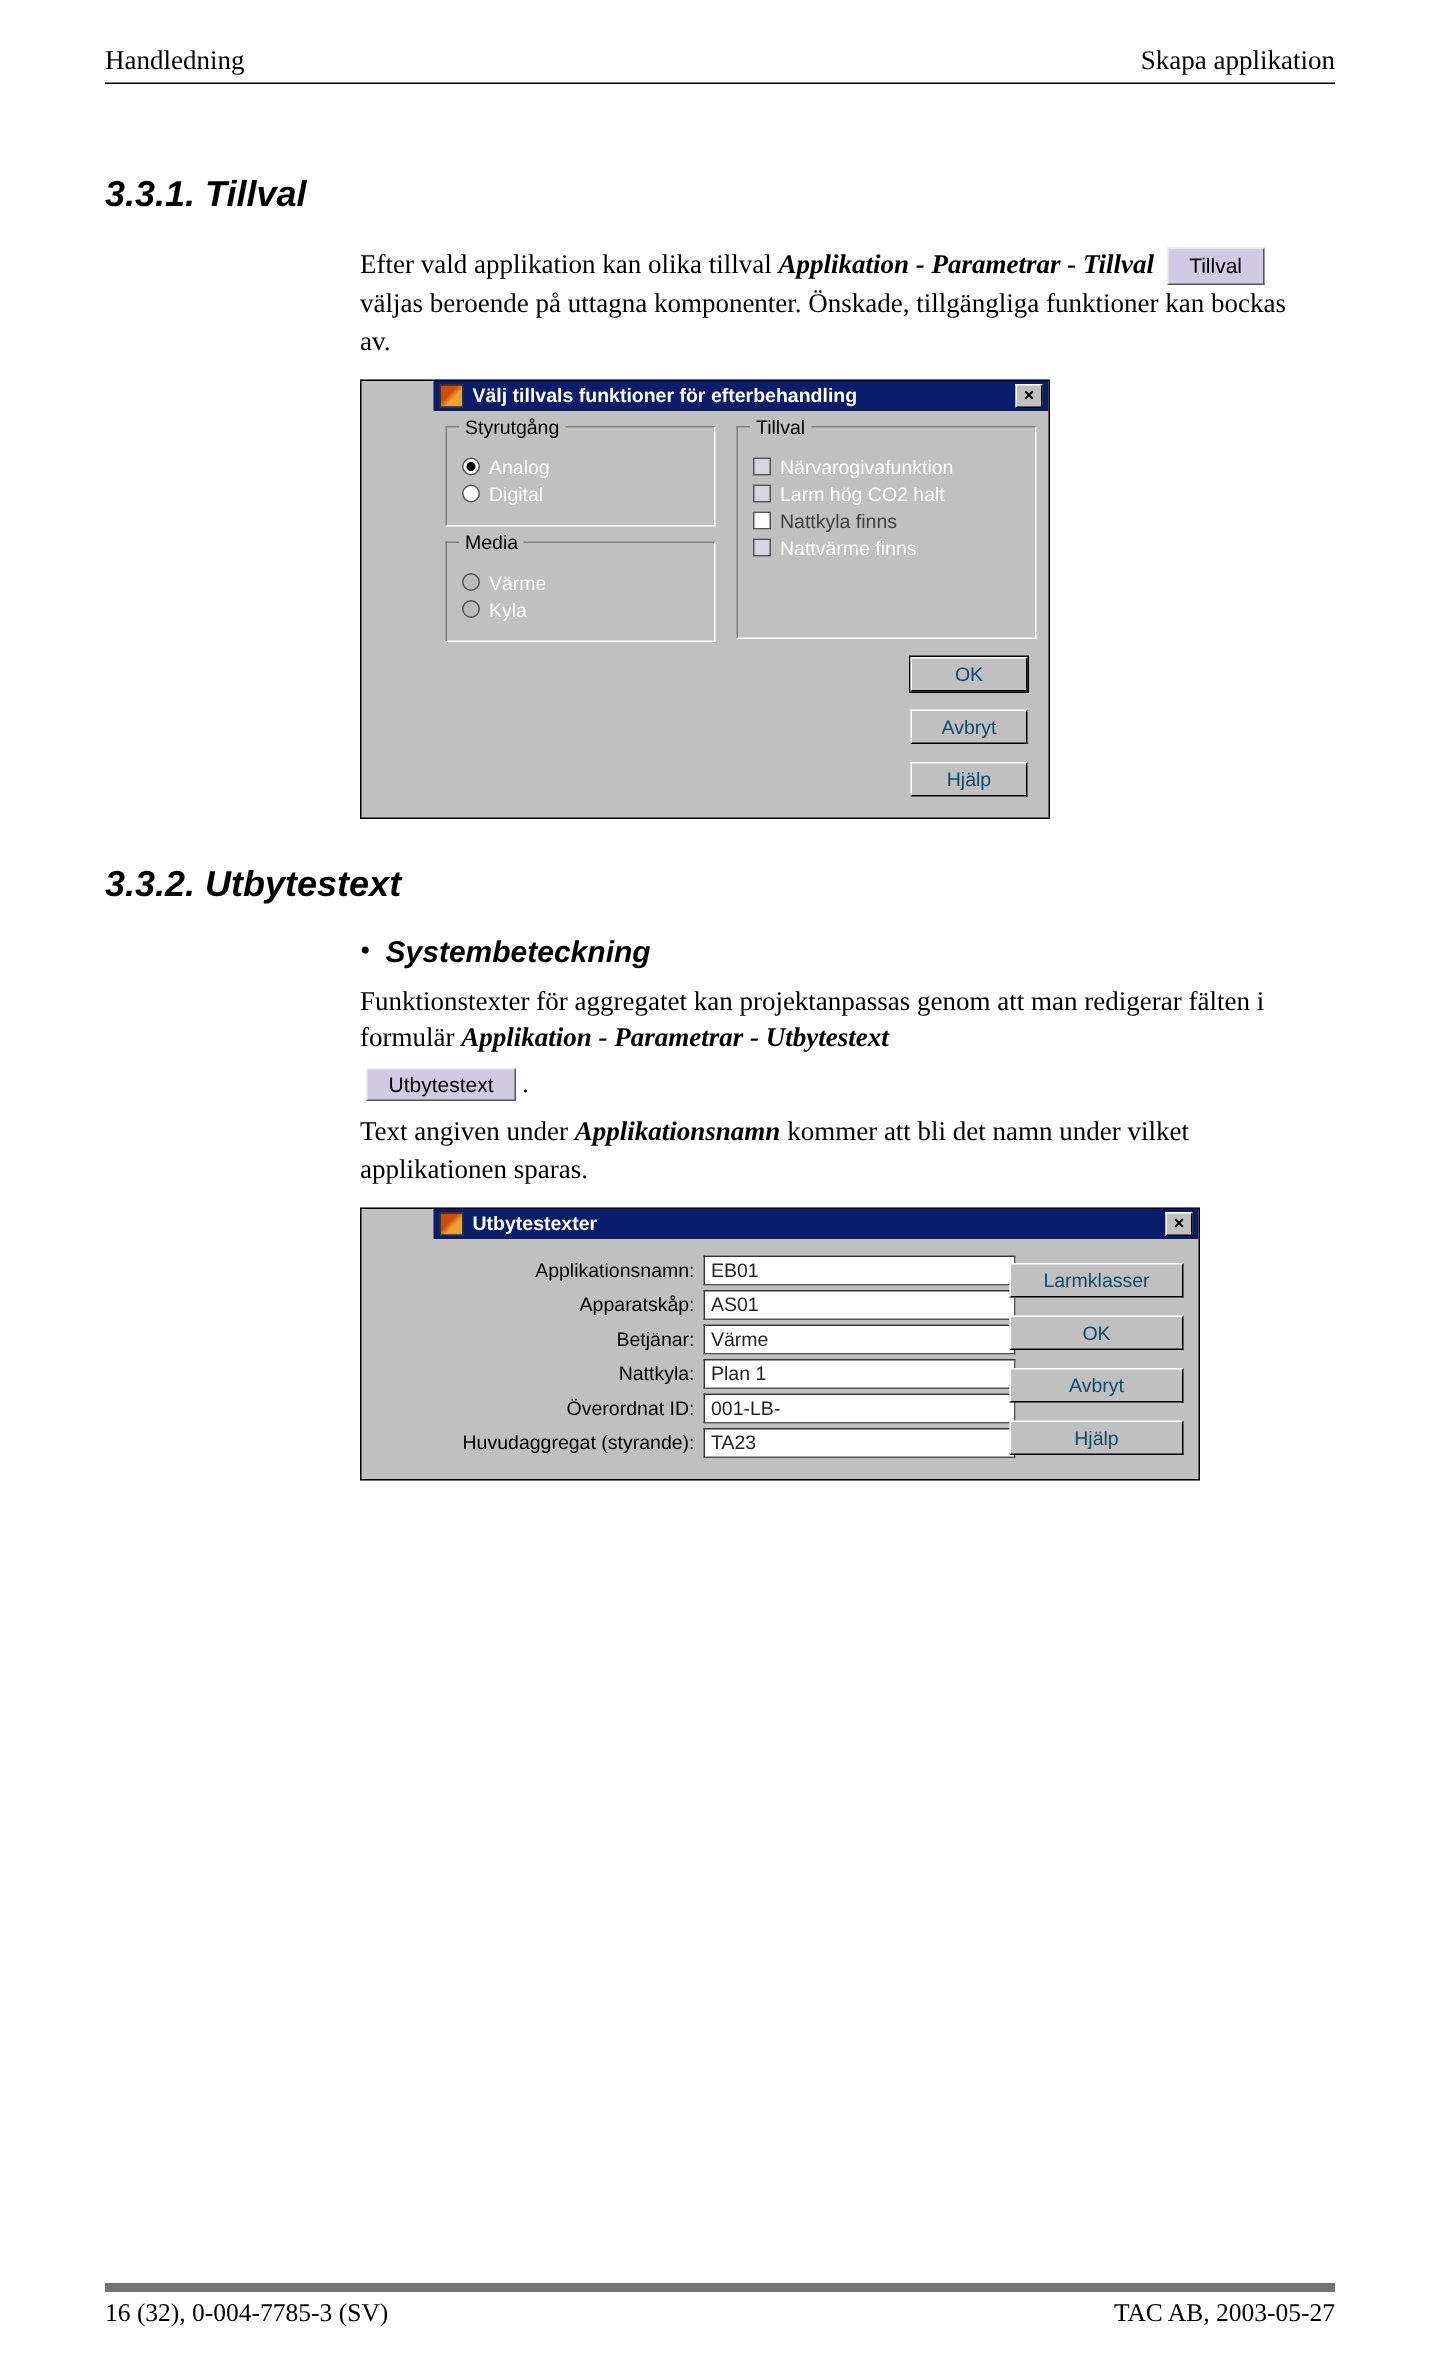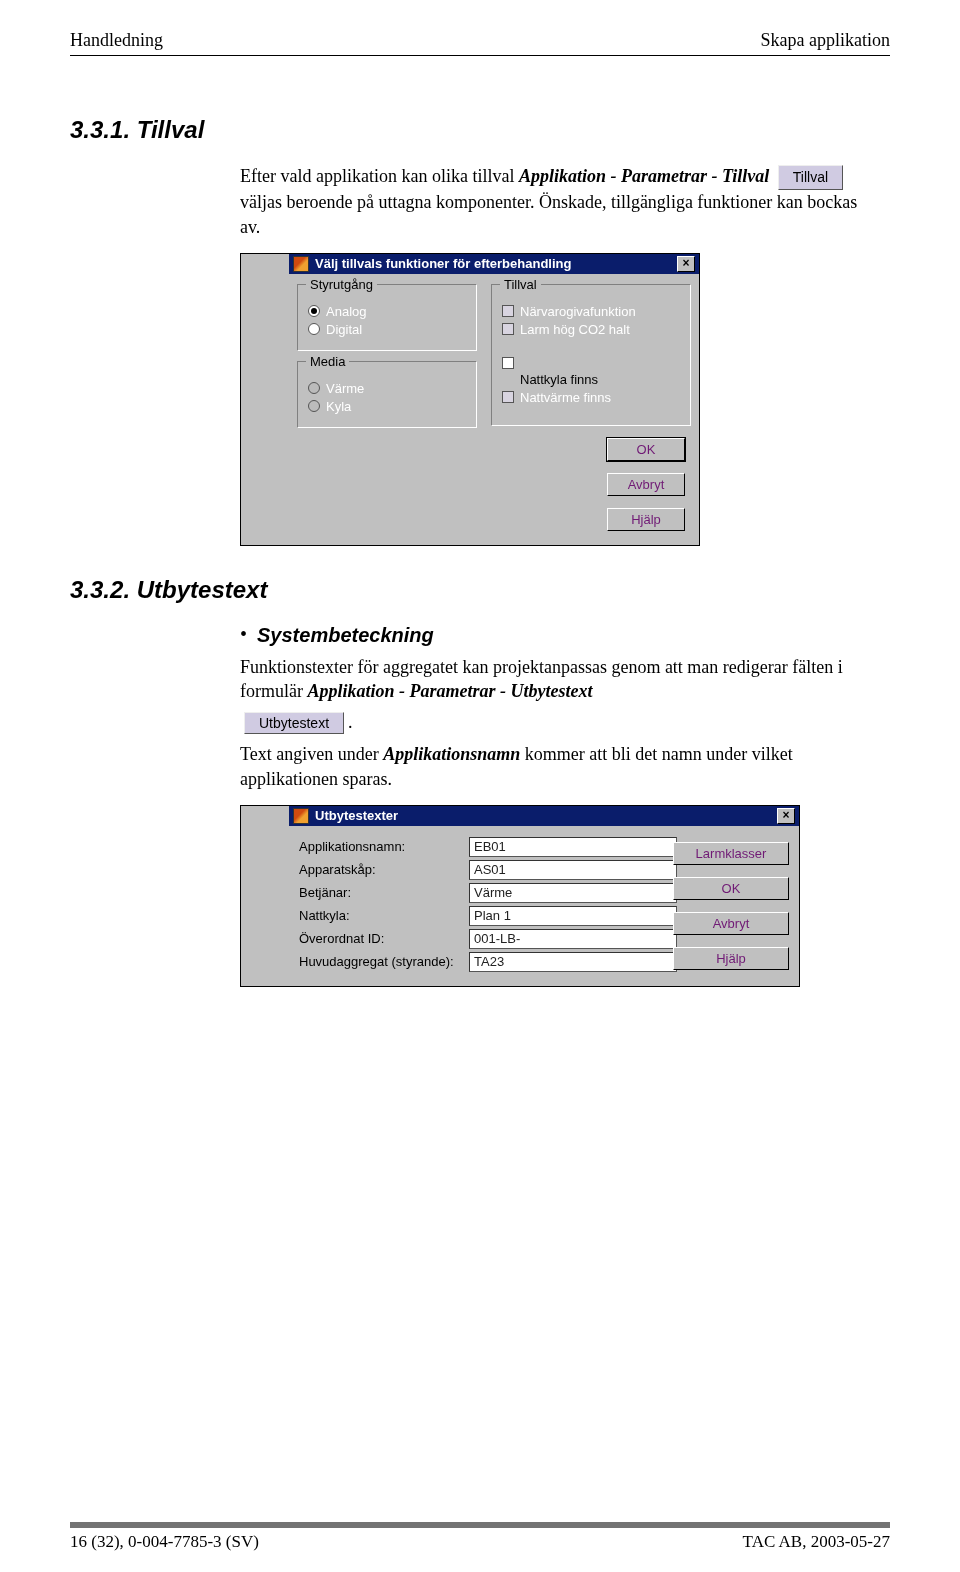--- a/index.html
+++ b/index.html
@@ -112,21 +112,21 @@
     left: 8px;
     background: #c0c0c0;
     padding: 0 4px;
     color: #000;
   }
   .radio-row, .check-row {
     display: flex; align-items: center; gap: 6px;
     margin: 3px 0;
     color: #fff;
   }
-  .check-row .clabel.dark { color: #000000; margin-top: 32px; }
+  .check-row .clabel.dark { color: #404040; }
   .radio {
     width: 12px; height: 12px; border-radius: 50%;
     background: #fff; border: 1px solid #555;
     display: inline-flex; align-items: center; justify-content: center;
   }
   .radio.checked::after {
     content: ""; width: 6px; height: 6px; border-radius: 50%; background: #000;
   }
   .radio.dim { background: #bbb; }
   .chkbox {
@@ -138,41 +138,41 @@
   .winbtn {
     display: block;
     width: 78px;
     background: #c0c0c0;
     border: 1px solid #000;
     border-top-color: #fff;
     border-left-color: #fff;
     text-align: center;
     padding: 3px 0;
     margin: 6px 0;
-    color: #701a75;
+    color: #0c4a6e;
   }
   .winbtn.default { box-shadow: 0 0 0 1px #000; }
   .d1-buttons {
     display: flex; flex-direction: column; align-items: flex-end;
     margin-top: 6px; padding-right: 6px;
   }
   
   .dialog.d2 { width: 560px; }
   .d2-body { padding: 8px 10px 10px 10px; }
   .d2-top {
     text-align: center;
     padding: 4px 0 10px 0;
     font-size: 13px;
     letter-spacing: 0.3px;
   }
   .d2-main { display: flex; gap: 12px; }
   .d2-form { flex: 1; }
   .frow { display: flex; align-items: center; margin: 3px 0; }
   .flabel {
-    width: 170px; padding-right: 6px;
+    width: 170px; text-align: right; padding-right: 6px;
     font-size: 13px;
   }
   .finput {
     flex: 1; height: 20px;
     background: #fff;
     border: 1px solid #555;
     border-top-color: #333;
     border-left-color: #333;
     padding: 0 4px;
     font-size: 13px;

